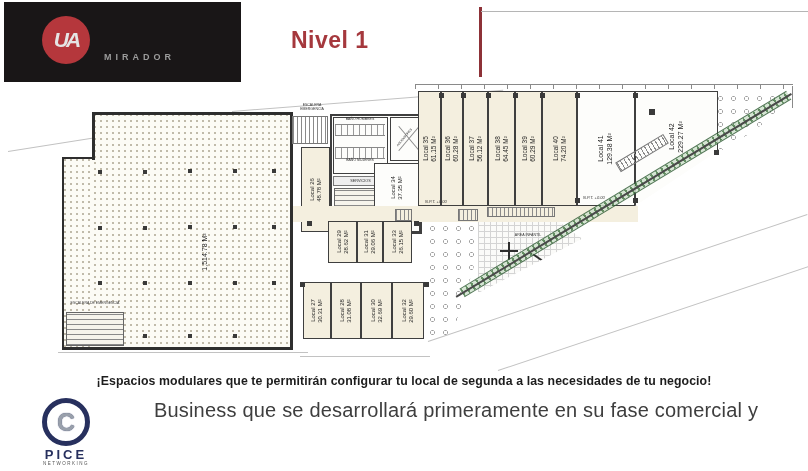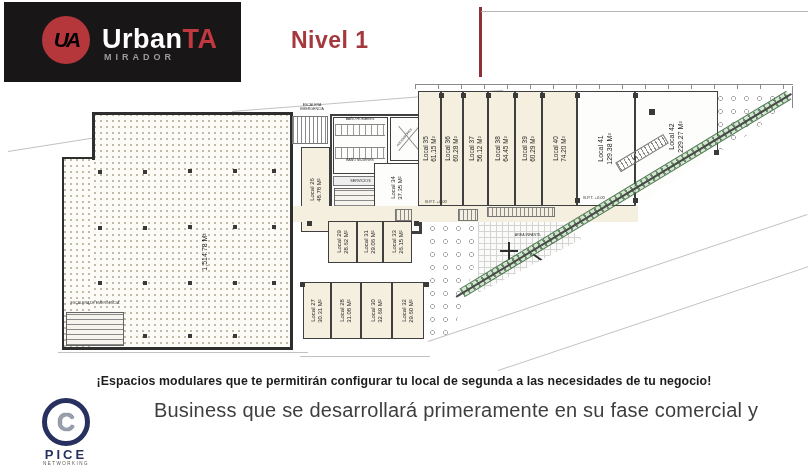--- a/index.html
+++ b/index.html
@@ -6,21 +6,21 @@
   body{
     width:808px;height:471px;position:relative;overflow:hidden;
     background:#ffffff;font-family:"Liberation Sans", sans-serif;
     -webkit-font-smoothing:antialiased;
   }
   .abs{position:absolute;}
   
   .logo-box{left:4px;top:2px;width:237px;height:80px;background:#191617;}
   .logo-circle{left:38px;top:14px;width:48px;height:48px;border-radius:50%;
     background:#b5373c;display:flex;align-items:center;justify-content:center;}
-  .monogram{color:#000000;font-weight:800;font-size:21px;letter-spacing:-3px;font-style:italic;}
+  .monogram{color:#e5e5e5;font-weight:800;font-size:21px;letter-spacing:-3px;font-style:italic;}
   .brand{left:98px;top:22px;font-size:27px;font-weight:800;color:#fff;letter-spacing:0.5px;}
   .brand .accent{color:#c0393f;}
   .mirador{left:100px;top:50px;font-size:9px;color:#9b9b9b;letter-spacing:4px;font-weight:600;text-align:center;}
   .page-title{left:291px;top:27px;font-size:23px;font-weight:800;color:#a5383d;letter-spacing:0.5px;}
   .red-rule{left:479px;top:7px;width:3px;height:70px;background:#8d3137;}
   .top-rule{left:481px;top:11px;width:327px;height:1px;background:#b5b5b5;}
   
   .wall{background:#2e2e2e;}
   .thin{background:#8a8a8a;}
   .faint{background:#c2c2c2;}
@@ -63,21 +63,20 @@
   .pice-sub{left:40px;top:461px;width:52px;text-align:center;font-size:4.5px;
     color:#555;letter-spacing:1.5px;}
 </style>
 </head>
 <body>
 
 <div class="abs logo-box">
   <div class="abs logo-circle">
     <span class="monogram">UA</span>
   </div>
-  <div class="abs brand"><span>Urban</span><span class="accent">TA</span></div>
   <div class="abs mirador">MIRADOR</div>
 </div>
 <div class="abs page-title">Nivel 1</div>
 <div class="abs red-rule"></div>
 <div class="abs top-rule"></div>
 
 <div class="abs" id="plan" style="left:0;top:0;width:808px;height:471px;">
 
   <div class="abs faint" style="left:8px;top:151px;width:125px;height:1px;transform:rotate(-9deg);transform-origin:0 50%;"></div>
   <div class="abs faint" style="left:130px;top:132px;width:105px;height:1px;transform:rotate(-10deg);transform-origin:0 50%;"></div>

